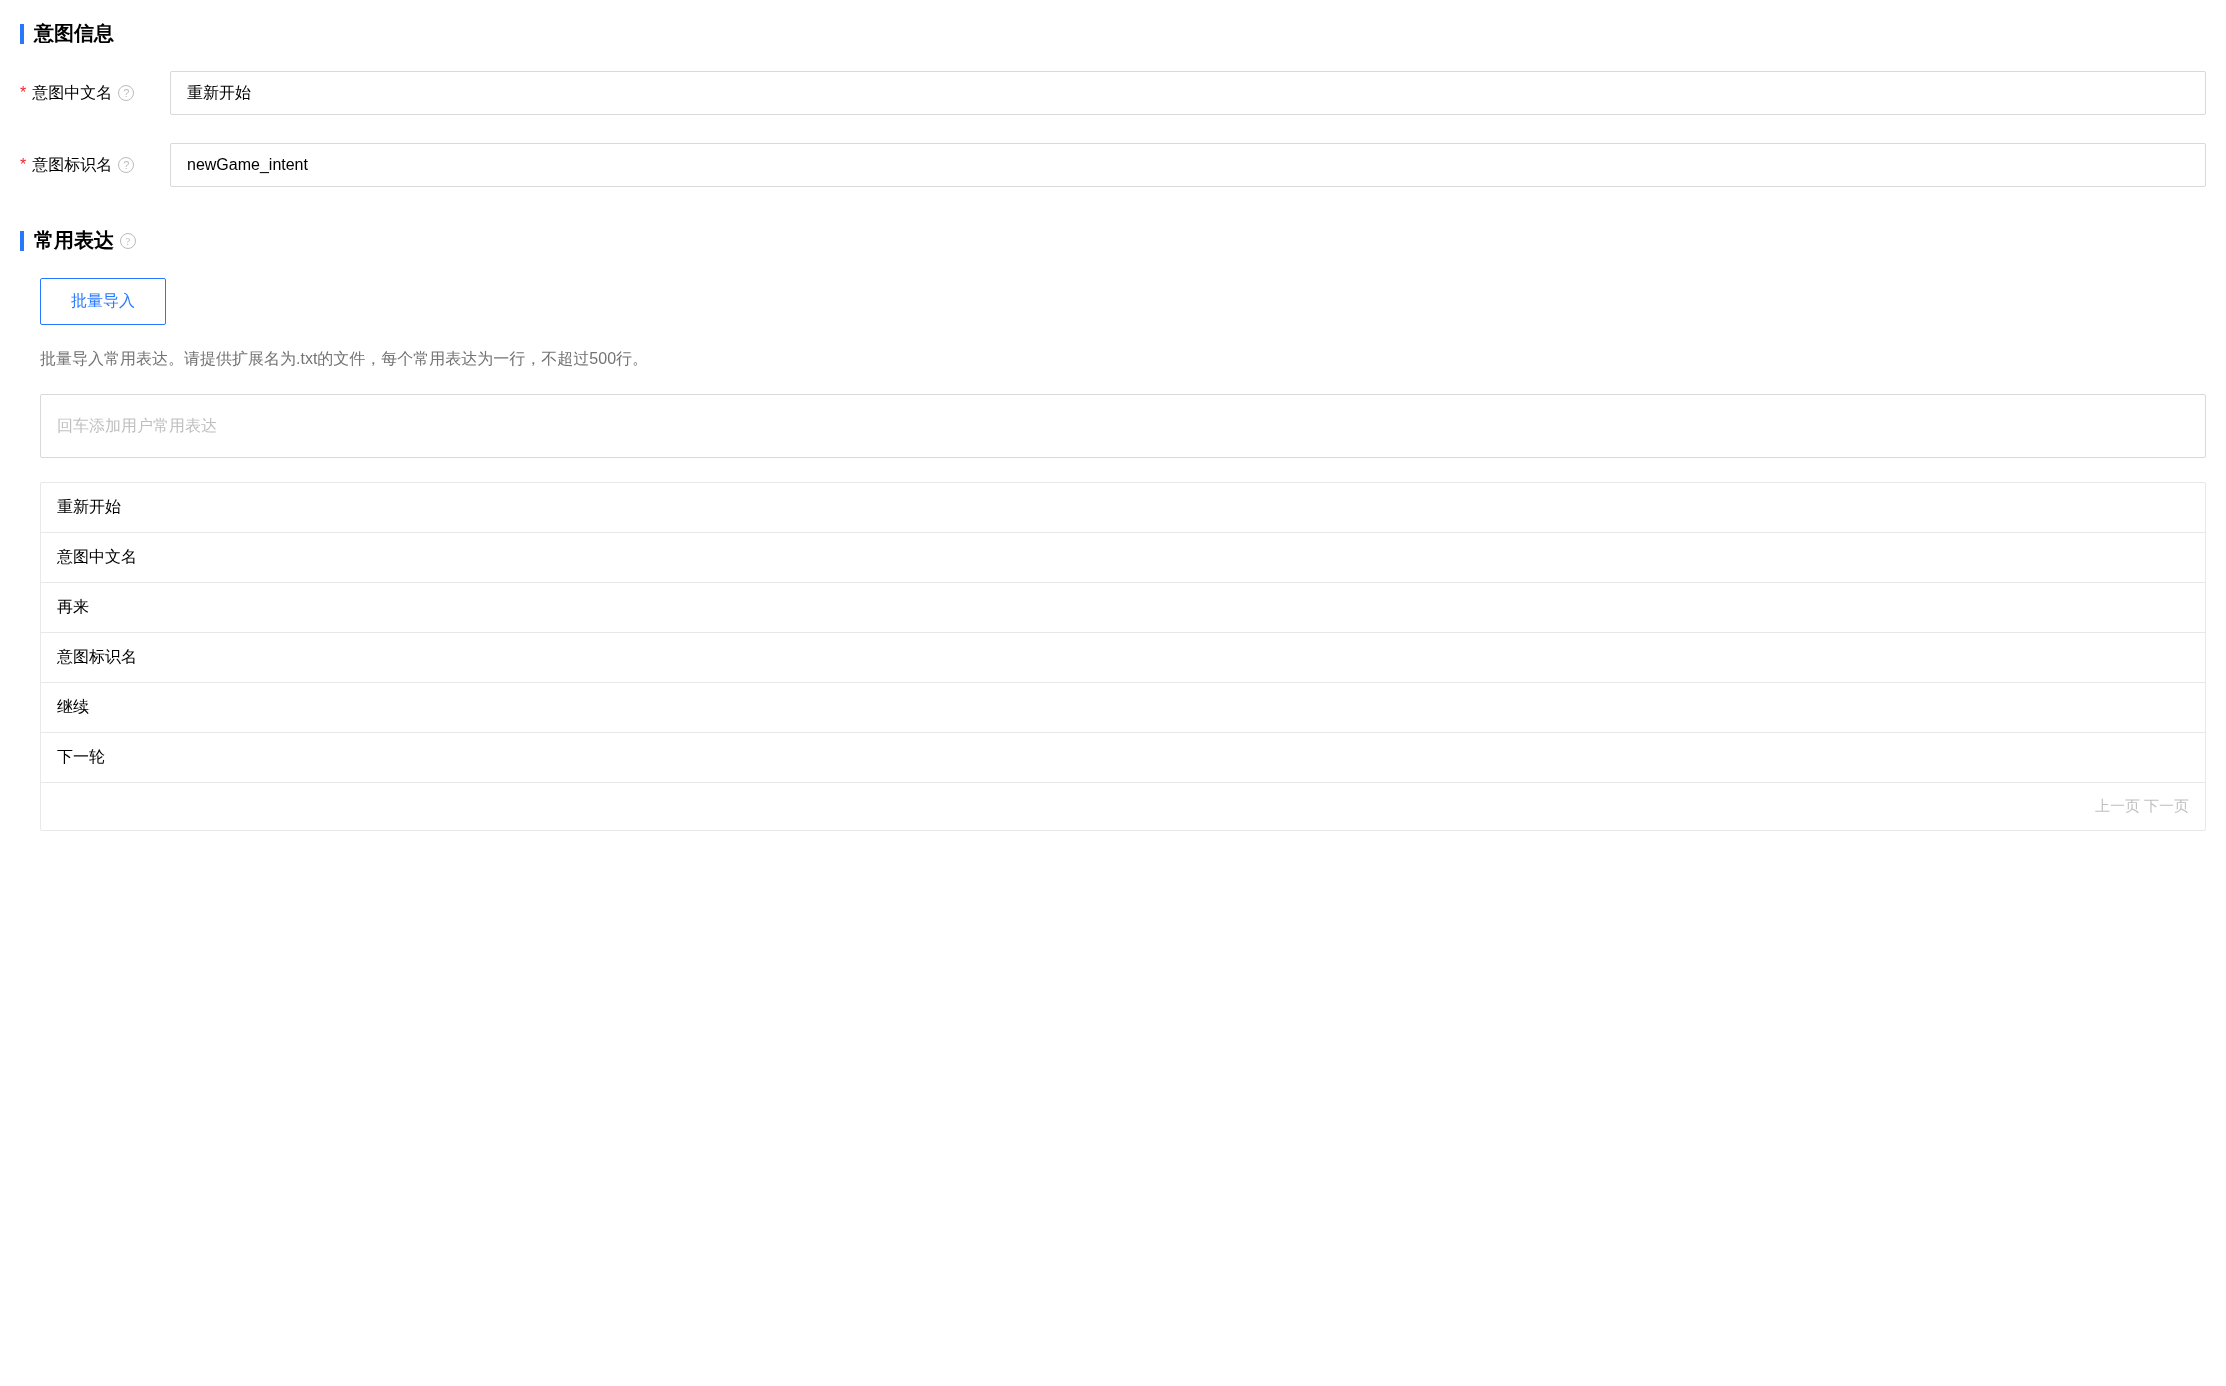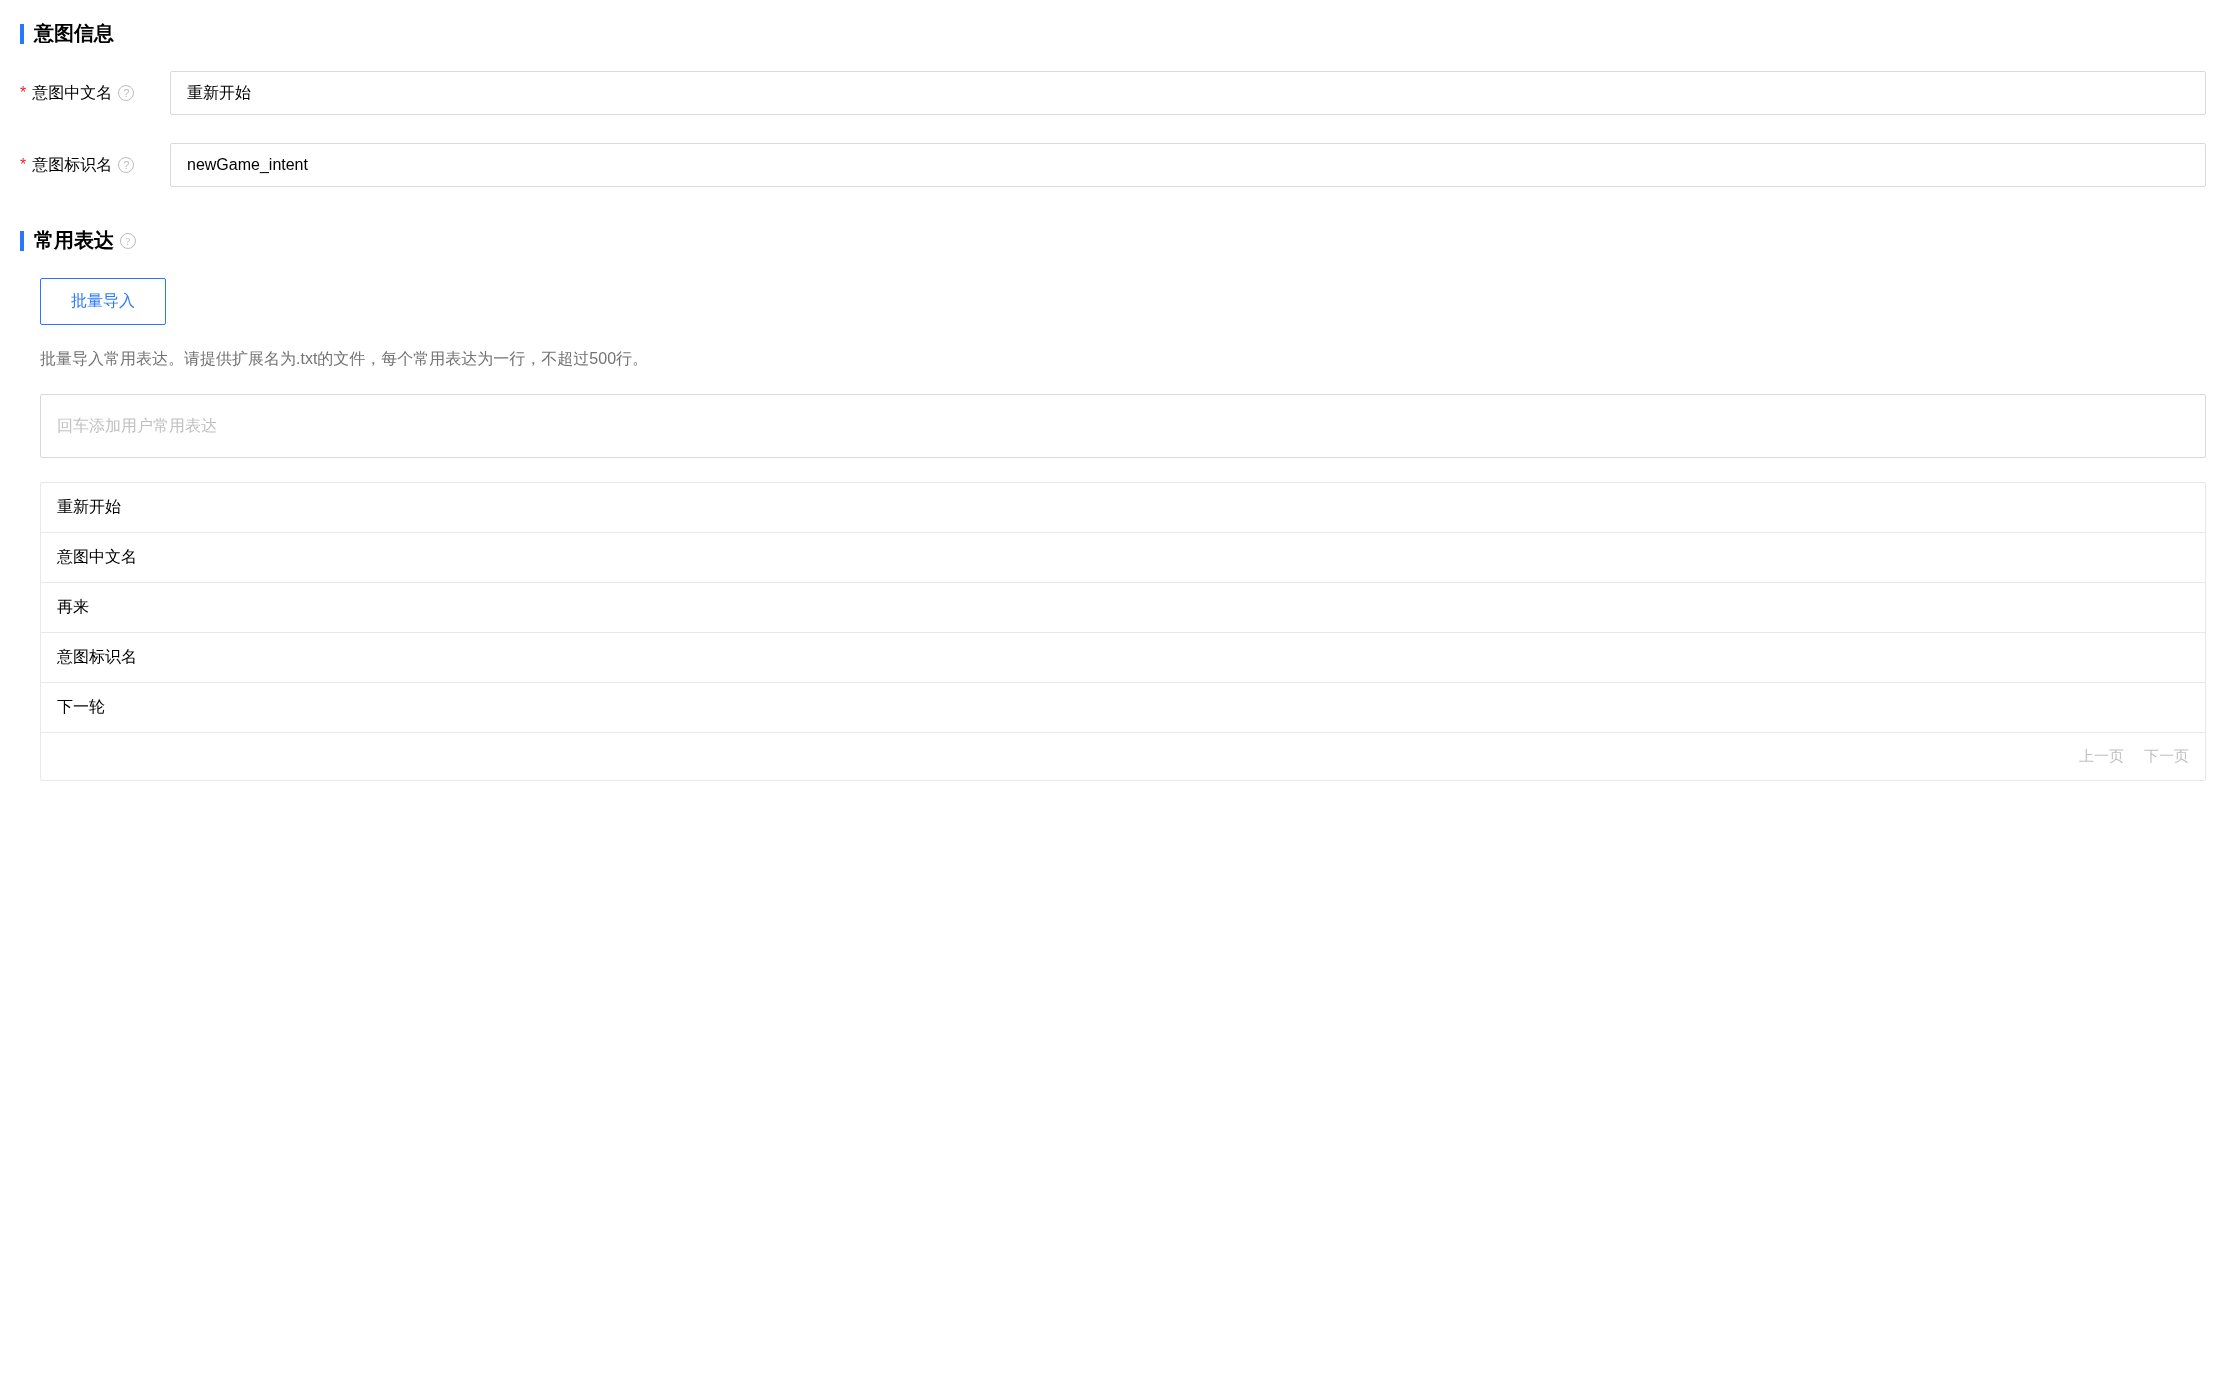--- a/index.html
+++ b/index.html
@@ -118,21 +118,21 @@
     .expr-item {
       padding: 14px 16px;
       border-bottom: 1px solid #e8e8e8;
       font-size: 16px;
       color: #000;
       cursor: pointer;
     }
     .pagination-row {
       display: flex;
       justify-content: flex-end;
-      gap: 20px;
+      gap: 4px;
       padding: 14px 16px;
       font-size: 15px;
     }
     .page-link {
       color: #bfbfbf;
       cursor: not-allowed;
     }
   </style>
 </head>
 <body>
@@ -172,20 +172,21 @@
   <div class="hint-text">批量导入常用表达。请提供扩展名为.txt的文件，每个常用表达为一行，不超过500行。</div>
 
   <div class="expr-container">
     <input type="text" class="expr-input" placeholder="回车添加用户常用表达" style="">
 
     <div class="expr-list">
       <div class="expr-item">重新开始</div>
       <div class="expr-item">意图中文名</div>
       <div class="expr-item">再来</div>
       <div class="expr-item">意图标识名</div>
+      <div class="expr-item">继续</div>
       <div class="expr-item">下一轮</div>
       <div class="pagination-row">
         <span class="page-link">上一页</span>
         <span class="page-link">下一页</span>
       </div>
     </div>
   </div>
 </div>
 
 </body></html>

